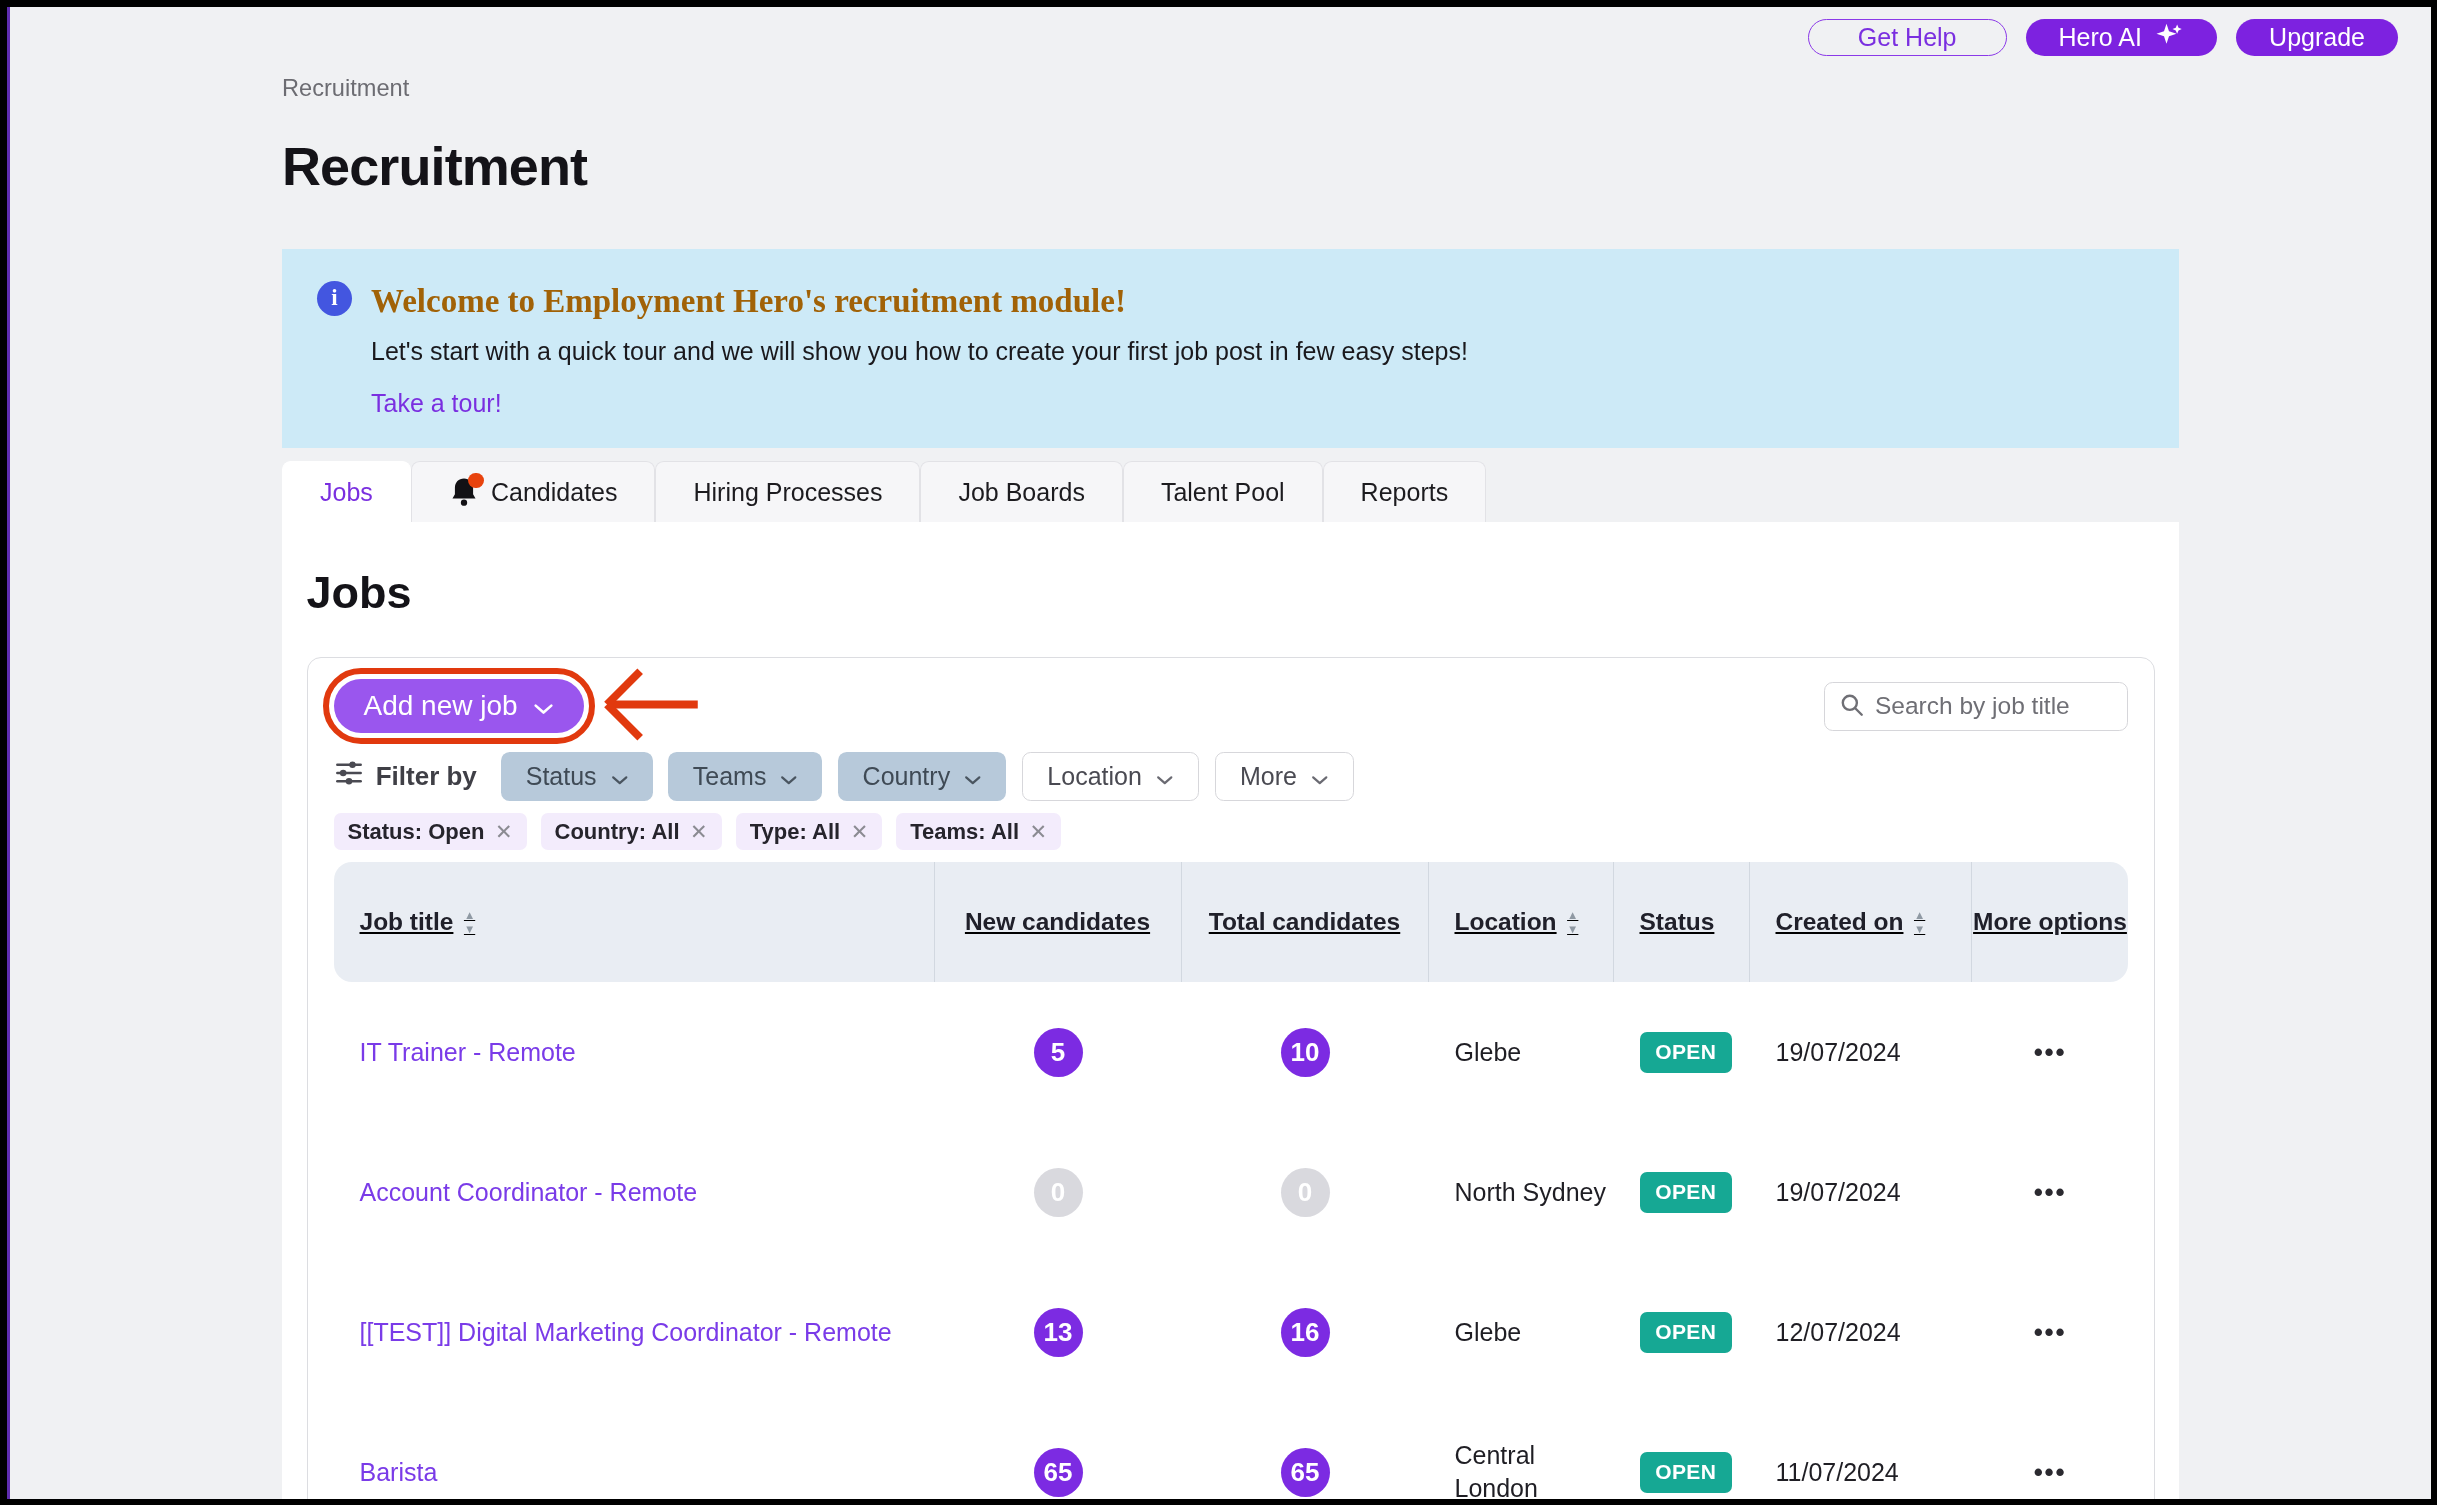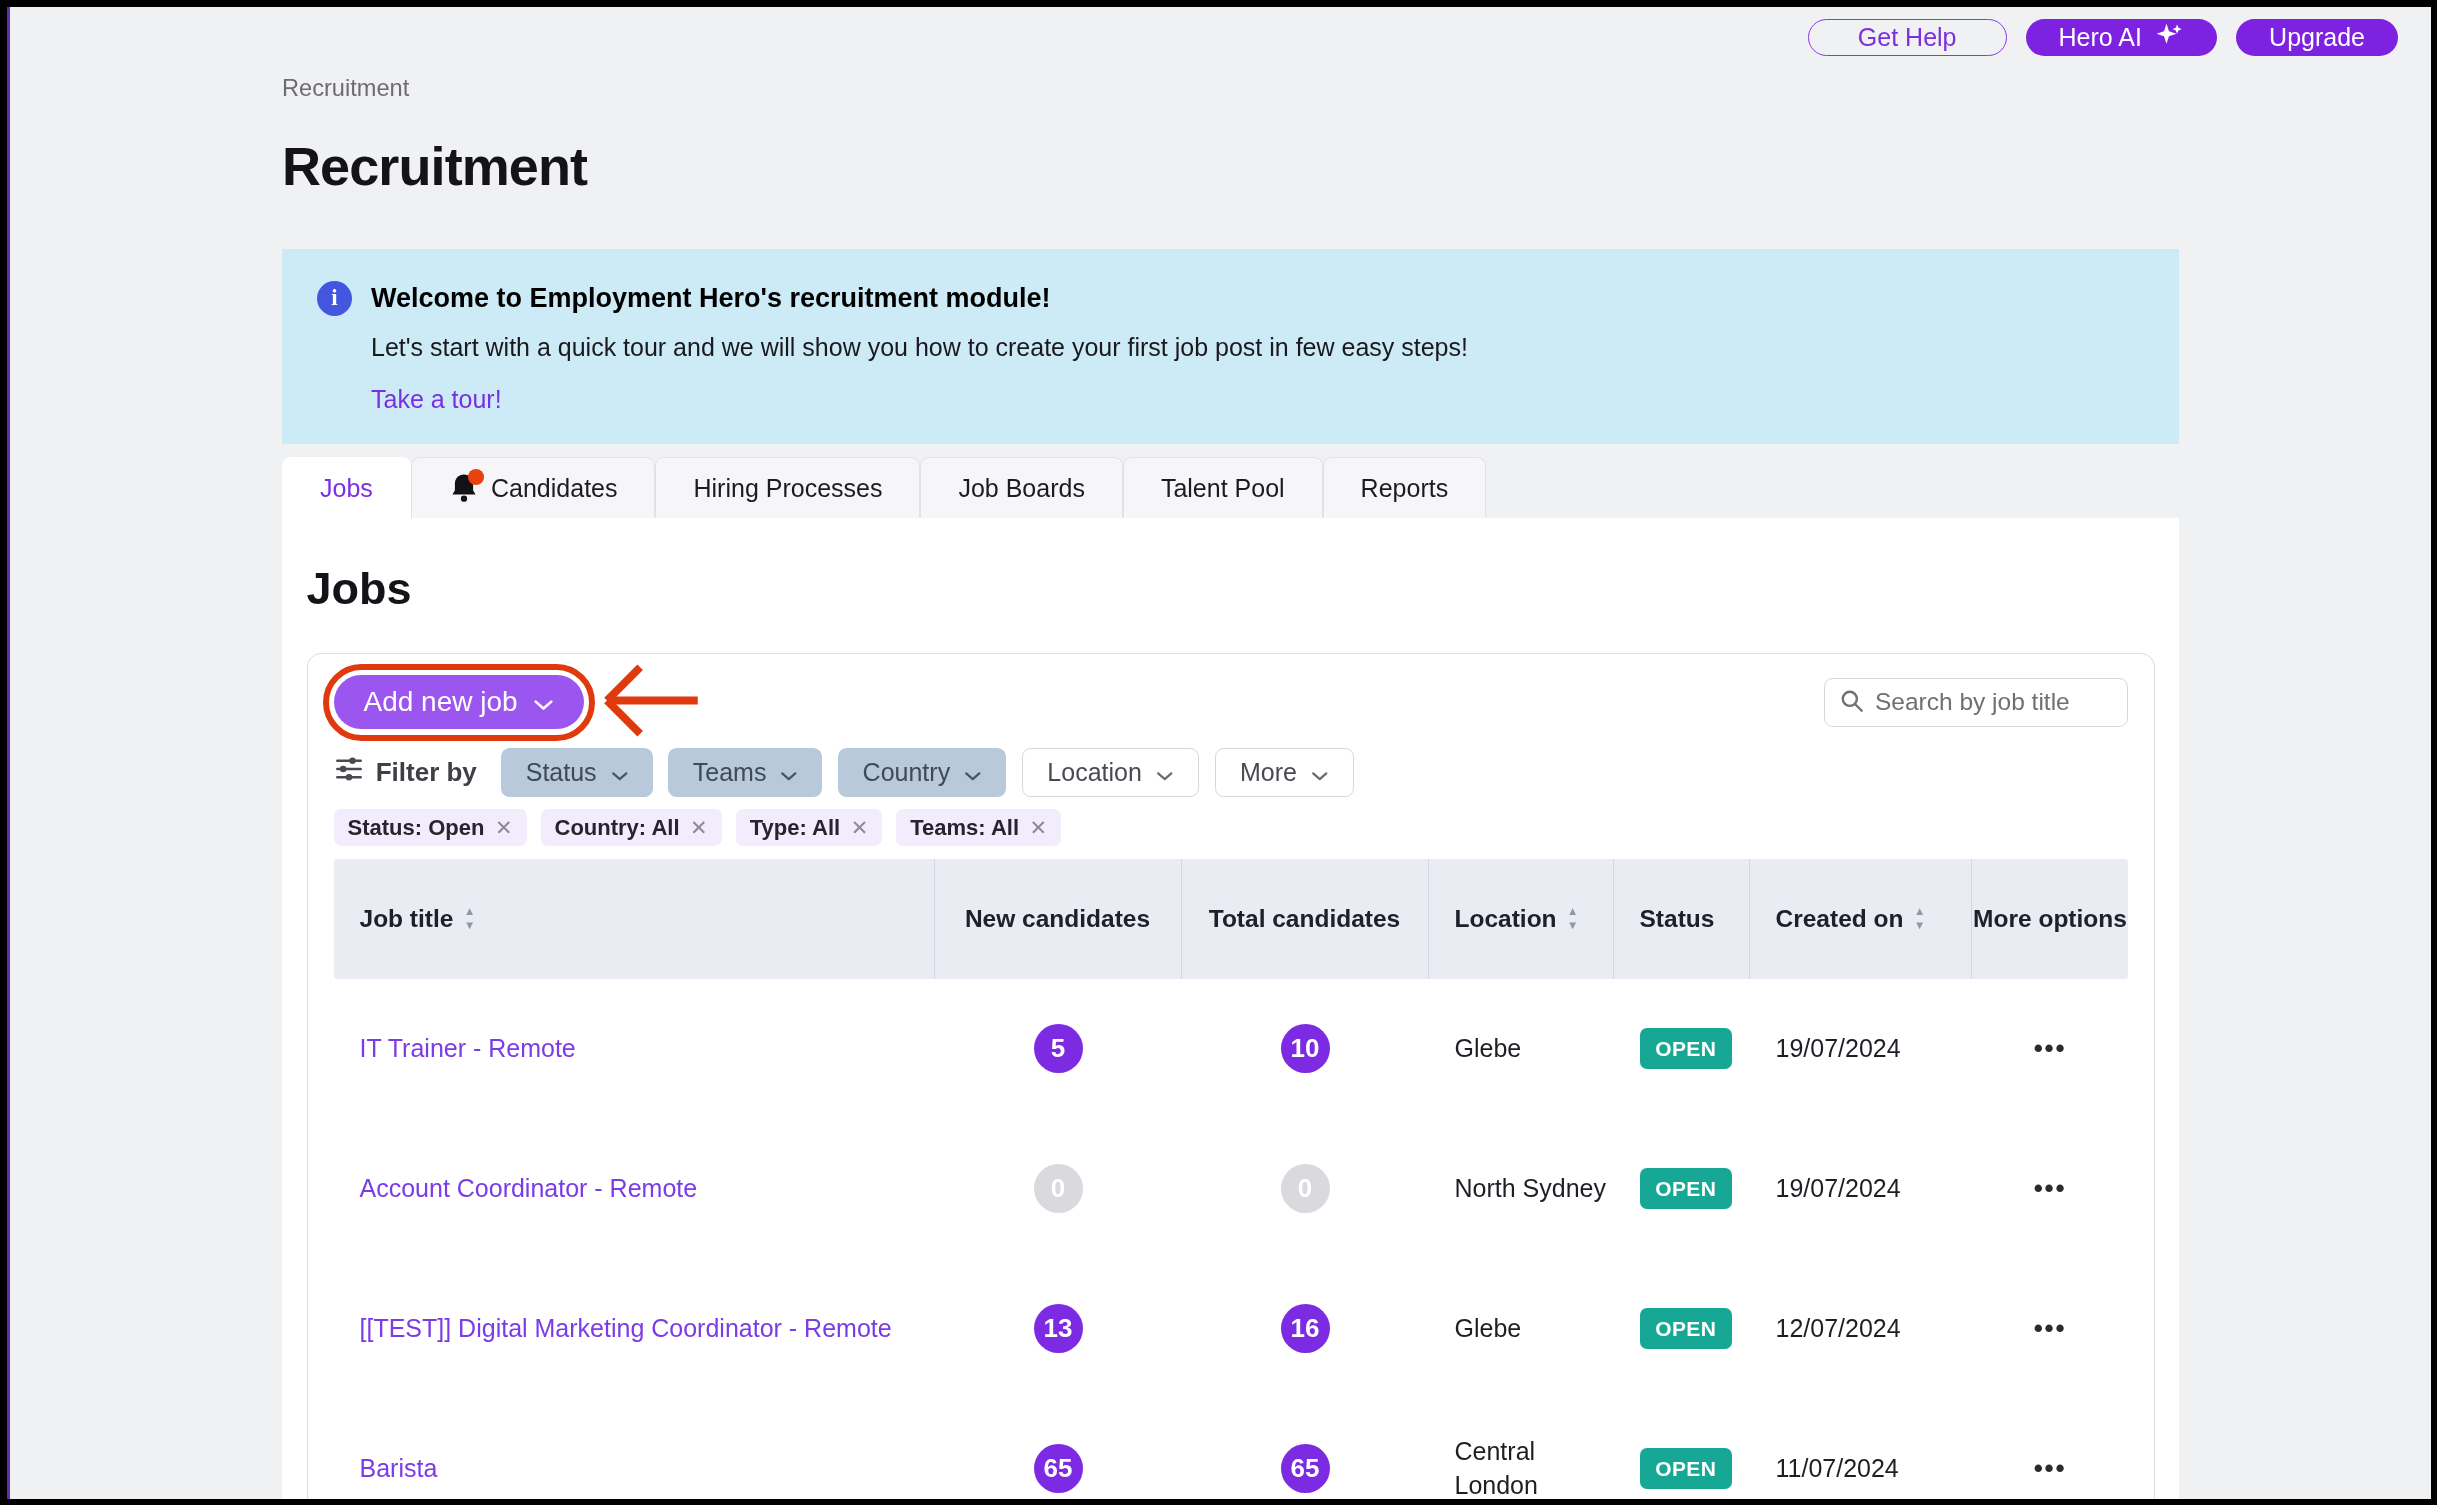--- a/index.html
+++ b/index.html
@@ -22,21 +22,21 @@
   
   .content { padding:68px 0 0 275px; width:2172px; }
   .breadcrumb { font-size:23.6px; color:#6c6c72; }
   h1.page-title { margin-top:33px; font-size:54px; font-weight:700; color:#141318; letter-spacing:-0.9px; }
 
   .banner { margin-top:52px; width:1897px; background:#cdeaf7; padding:30px 35px; }
   .banner-row { display:flex; gap:19px; }
   .info-icon { width:35px; height:35px; min-width:35px; border-radius:50%; background:#4356e0; color:#fff;
                display:flex; align-items:center; justify-content:center; font-size:23px; font-weight:700;
                font-family:"Liberation Serif", serif; margin-top:1.7px; }
-  .banner-title { font-size:27px; font-weight:700; color:#000000; padding-top:3.5px; }
+  .banner-title { font-size:33px; font-weight:700; color:#a16207; padding-top:3.5px;font-family:Liberation Serif, serif; }
   .banner-body  { margin:17.5px 0 0 54px; font-size:25px; color:#1a191d; }
   .banner-link  { margin:23px 0 0 54px; font-size:25px; color:#7a2fe0; cursor:pointer; display:inline-block; }
 
   
   .tabs { display:flex; margin-top:13px; height:61px; align-items:flex-end; }
   .tab { height:61px; display:flex; align-items:center; gap:12.2px; padding:0 37px; font-size:25px; color:#1c1b1f;
          background:#f6f6f8; border:0.9px solid #e2e2e6; border-bottom:none; border-radius:8.7px 8.7px 0 0; cursor:pointer; }
   .tab.active { background:#fff; color:#7a2fe0; border-color:#fff; }
   .bell-wrap { position:relative; width:30px; height:31.5px; }
   .bell-dot { position:absolute; top:-3.5px; right:-5.2px; width:15.7px; height:15.7px; border-radius:50%; background:#e8430e; }
@@ -69,21 +69,21 @@
   .fbtn.outline { background:#fff; color:#4a4a52; border:0.9px solid #d7d7db; }
 
   .chip-row { display:flex; gap:14px; margin-top:12.2px; }
   .chip { height:37px; background:#f3ecfc; border-radius:7px; display:flex; align-items:center;
           padding:16px 14px; font-size:22px; font-weight:700; color:#26242c; cursor:pointer; }
   .chip .x { margin-left:10.5px; color:#8b8b92; font-weight:400; font-size:21px; }
 
   
   .jobs-table { margin-top:12.2px; width:1794px; }
   .tgrid { display:grid; grid-template-columns:601px 247px 247px 185px 136px 222px 157px; }
-  .thead { background:#e9edf3; border-radius:3px; overflow:hidden; }
+  .thead { background:#e9edf3; border-radius:18px; overflow:hidden;text-decoration:underline; }
   .th { min-height:120px; display:flex; align-items:center; font-size:24.5px; font-weight:700; color:#20202a;
         border-right:0.9px solid #d2d8e0; padding-left:26px; }
   .th:last-child { border-right:none; }
   .th.center { justify-content:center; padding-left:0; text-align:left; }
   .sort { display:flex; flex-direction:column; margin-left:10.5px; color:#8f99a3; font-size:11.4px; line-height:11.4px; gap:2.6px; }
 
   .trow { height:140px; }
   .td { display:flex; align-items:center; font-size:25px; color:#1f1e24; padding-left:26px; }
   .td.center { justify-content:center; padding-left:0; }
   .job-link { color:#7a3be8; cursor:pointer; text-decoration:none; }

